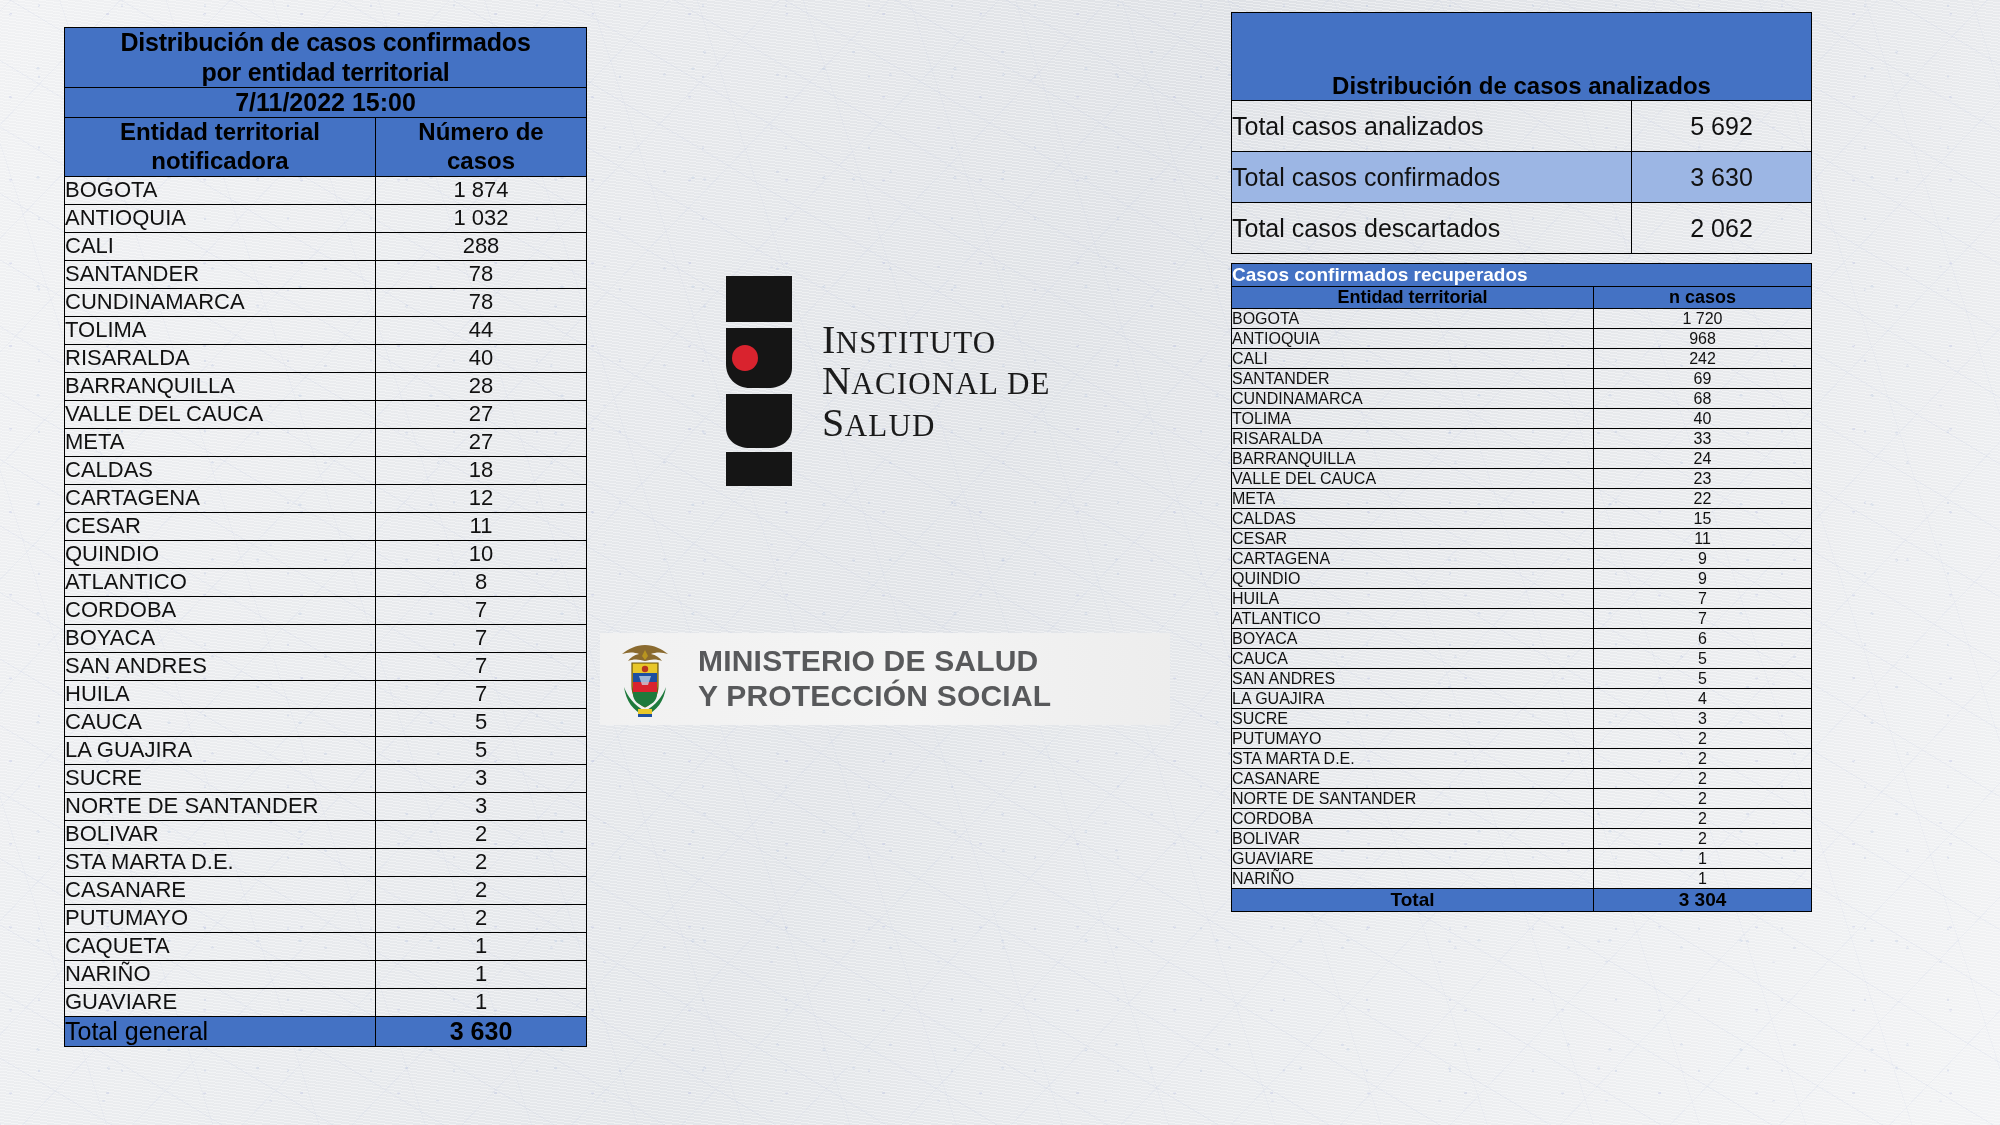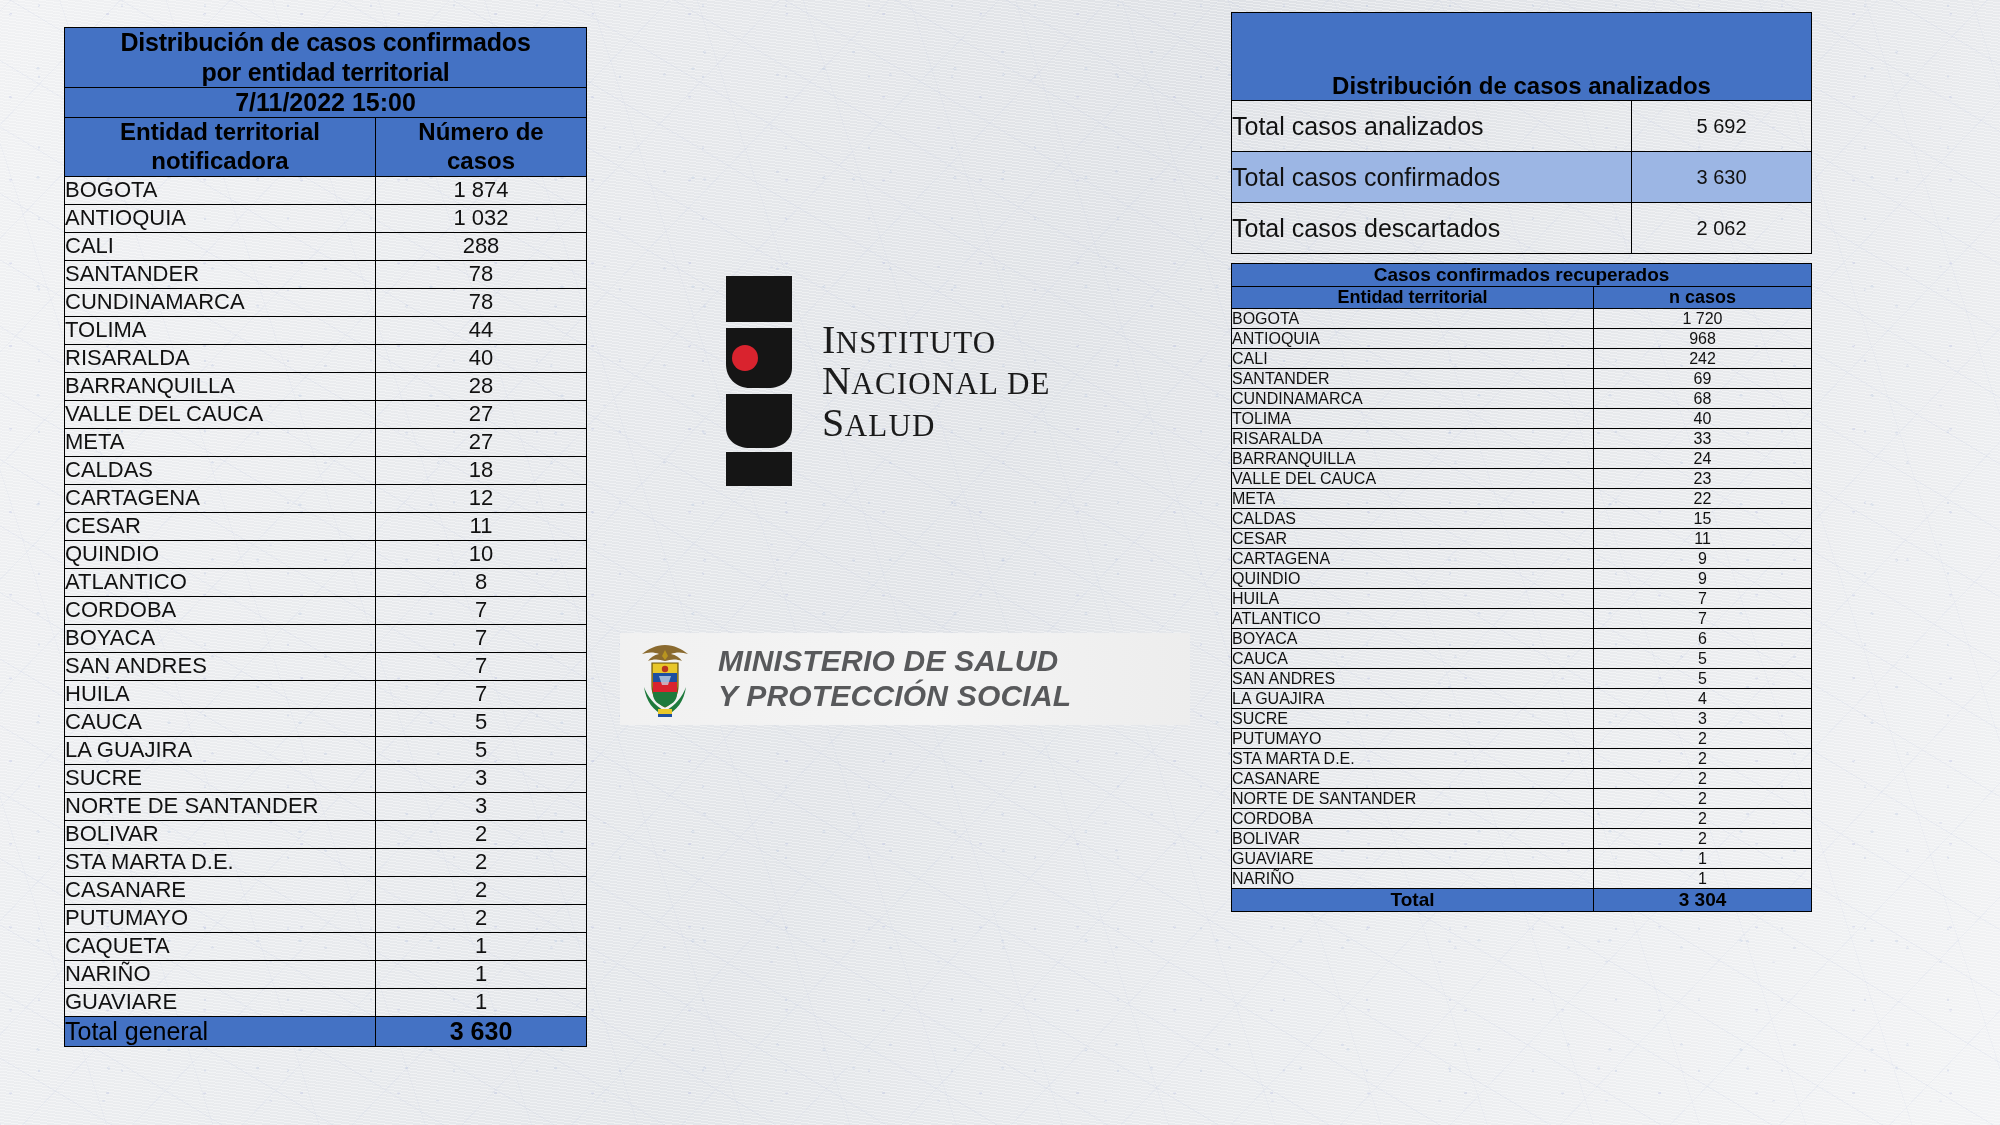--- a/index.html
+++ b/index.html
@@ -149,40 +149,40 @@
     border: 2px solid #000;
   }
   .an-lab {
     font-size: 25px;
     color: #111;
     text-align: left;
     padding: 4px 6px 6px 8px;
     height: 51px;
   }
   .an-val {
-    font-size: 20px;
+    font-size: 25px;
     color: #111;
     text-align: center;
     padding: 4px 6px 6px;
     height: 35px;
   }
   .an-row-hl .an-lab, .an-row-hl .an-val { background: #9cb6e4; }
 
   
   #recovered-wrap { left: 1231px; top: 263px; width: 580px; }
   #recovered-table { width: 580px; }
   #recovered-table .c-ent { width: 362px; }
   #recovered-table .c-num { width: 218px; }
 
   .rc-title {
     background: #4472c4;
-    color: #000000;
+    color: #ffffff;
     font-weight: bold;
     font-size: 19px;
-    text-align: center;
+    text-align: left;
     padding: 5px 4px 6px;
     border: 2px solid #000;
   }
   .rc-head {
     background: #4472c4;
     color: #000;
     font-weight: bold;
     font-size: 18px;
     text-align: center;
     padding: 4px 4px 5px;
@@ -228,30 +228,29 @@
     line-height: 1.03;
     color: #1b1b1b;
     letter-spacing: 0.4px;
     white-space: nowrap;
   }
   #ins-wordmark .line { display: block; }
   #ins-wordmark .cap { font-size: 40px; }
   #ins-wordmark .sm { font-size: 31px; letter-spacing: 1.2px; }
 
   #minsalud-logo {
-    left: 620px;
+    left: 600px;
     top: 633px;
     width: 570px;
     height: 92px;
     background: linear-gradient(90deg, #f1f1f1 0%, #f4f4f4 55%, #ededed 100%);
     display: flex;
     align-items: center;
     padding-left: 14px;
     gap: 22px;
-    font-style: italic;
   }
   #minsalud-text {
     font-size: 30px;
     font-weight: bold;
     line-height: 1.16;
     color: #58595b;
     letter-spacing: 0.2px;
     white-space: nowrap;
   }
   #minsalud-text .line { display: block; }

